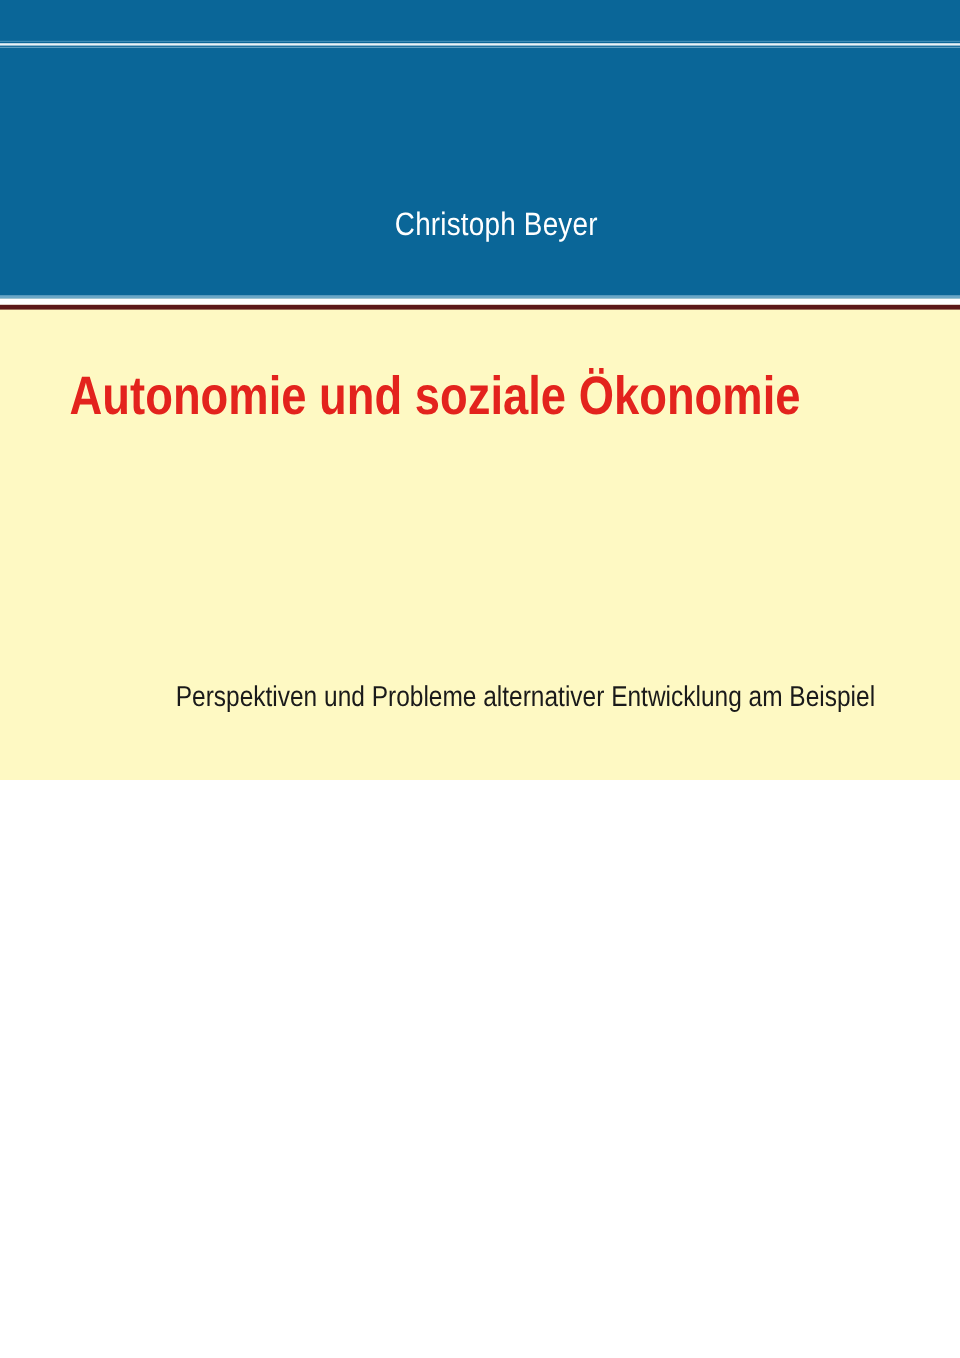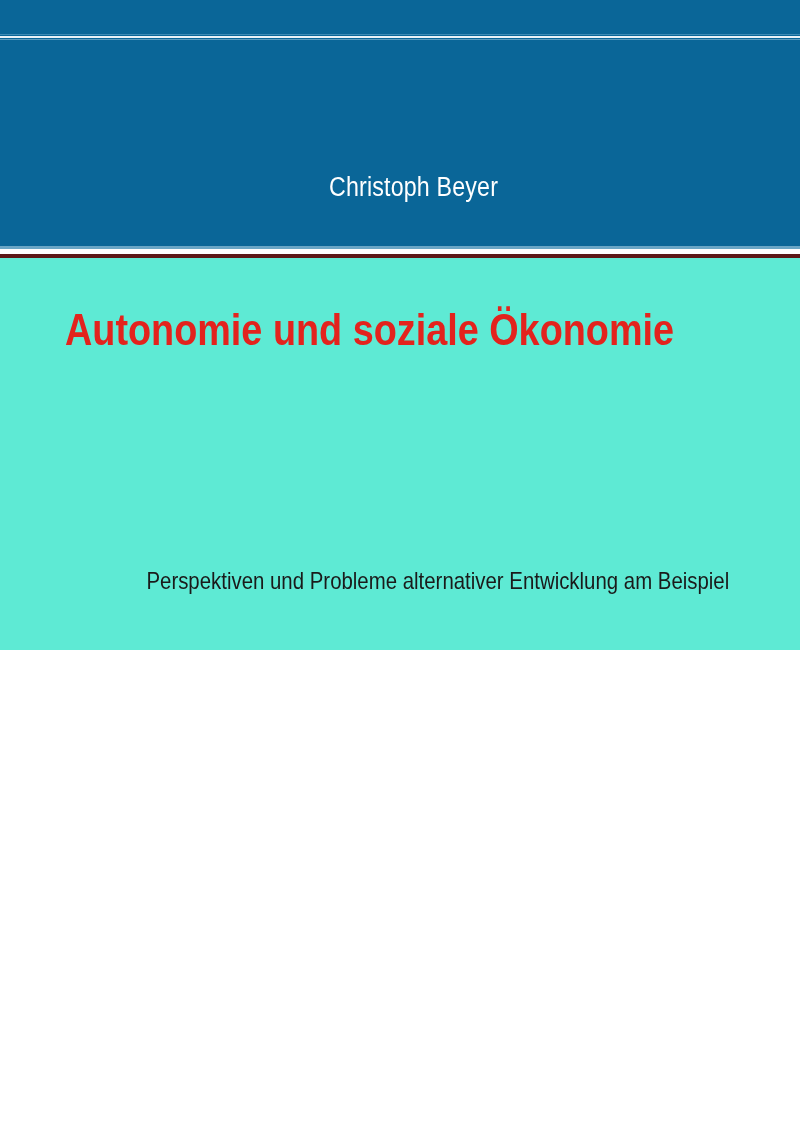--- a/index.html
+++ b/index.html
@@ -9,21 +9,21 @@
   }
 
   body {
     font-family: "Liberation Sans", "DejaVu Sans", sans-serif;
   }
 
   #book-cover {
     position: relative;
     width: 800px;
     height: 1132px;
-    background: #5eead4;
+    background: #fef9c3;
     overflow: hidden;
   }
 
   
   .header-band {
     position: absolute;
     left: 0;
     top: 0;
     width: 800px;
     height: 248px;
@@ -99,21 +99,20 @@
     height: 4px;
     background: #5c1818;
   }
 
   
   .title-block {
     position: absolute;
     left: 0;
     top: 303px;
     width: 740px;
-    text-align: center;
   }
   .book-title {
     display: inline-block;
     color: #e3231d;
     font-family: "Liberation Sans Narrow", "Liberation Sans", "DejaVu Sans", sans-serif;
     font-size: 45px;
     font-weight: bold;
     line-height: 54px;
     letter-spacing: 0px;
     white-space: nowrap;

